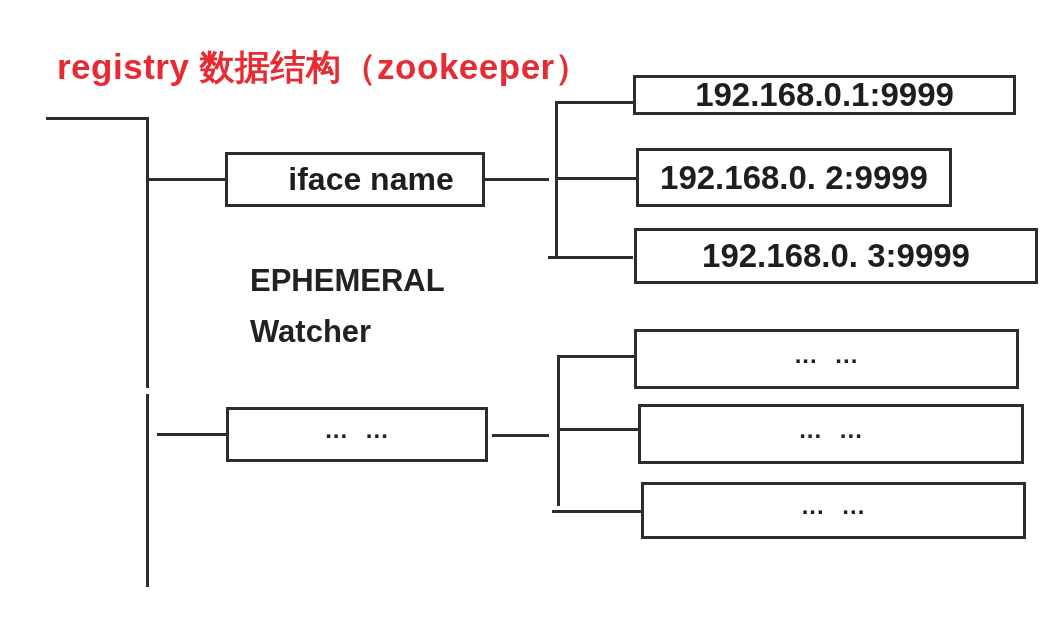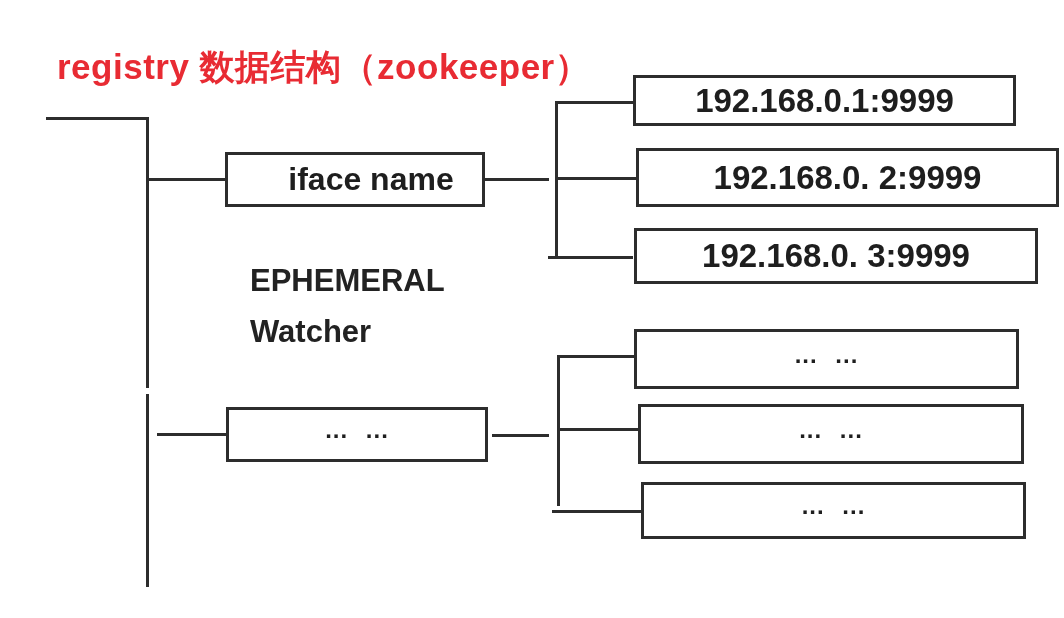--- a/index.html
+++ b/index.html
@@ -90,24 +90,24 @@
   <div class="annotation" style="left:250px; top:238px;">EPHEMERAL</div>
   <div class="annotation" style="left:250px; top:289px;">Watcher</div>
 
   <div class="hline" style="left:485px; top:178px; width:64px;"></div>
 
   <div class="vline" style="left:555px; top:101px; height:157px;"></div>
   <div class="hline" style="left:555px; top:101px; width:78px;"></div>
   <div class="hline" style="left:555px; top:177px; width:81px;"></div>
   <div class="hline" style="left:548px; top:256px; width:85px;"></div>
 
-  <div class="node" style="left:633px; top:75px; width:383px; height:51px;">
+  <div class="node" style="left:633px; top:75px; width:383px; height:40px;">
     <span class="addr-label">192.168.0.1:9999</span>
   </div>
-  <div class="node" style="left:636px; top:148px; width:423px; height:59px;">
+  <div class="node" style="left:636px; top:148px; width:316px; height:59px;">
     <span class="addr-label">192.168.0. 2:9999</span>
   </div>
   <div class="node" style="left:634px; top:228px; width:404px; height:56px;">
     <span class="addr-label">192.168.0. 3:9999</span>
   </div>
 
   <div class="hline" style="left:157px; top:433px; width:69px;"></div>
 
   <div class="node" style="left:226px; top:407px; width:262px; height:55px;">
     <span class="dots-label">... ...</span>

